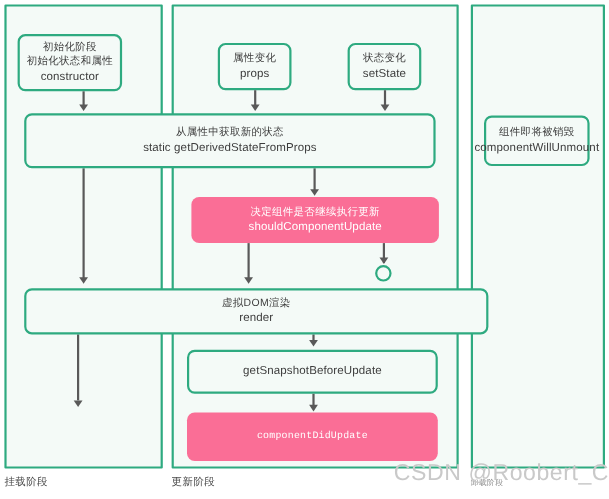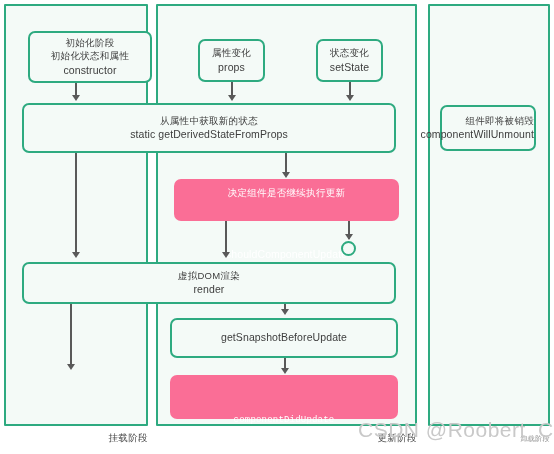--- a/index.html
+++ b/index.html
@@ -56,21 +56,20 @@
     letter-spacing: .3px;
   }
   .node .en {
     display: block;
     font-size: 10.5px;
     letter-spacing: .1px;
   }
   .node.pink .cn,
   .node.pink .en {
     color: #ffffff;
-    margin-top: 48px;
   }
   .node.pink.mono .cn {
     font-family: "Liberation Serif", "DejaVu Serif", serif;
     font-weight: bold;
     font-size: 9.5px;
   }
   .node.pink.mono .en {
     font-family: "Liberation Mono", "DejaVu Sans Mono", monospace;
     font-size: 9px;
     letter-spacing: .2px;
@@ -98,21 +97,21 @@
     border: 2.2px solid #2eaa80;
     border-radius: 50%;
     background: transparent;
   }
 
   
   .phase-label {
     position: absolute;
     font-size: 9.5px;
     color: #4a4a4a;
-    text-align: right;
+    text-align: left;
     letter-spacing: .4px;
   }
 
   
   .watermark {
     position: absolute;
     font-size: 21px;
     color: #c9c9c9;
     letter-spacing: .5px;
     white-space: nowrap;
@@ -121,52 +120,52 @@
 </style>
 </head>
 <body>
 
 <div id="canvas">
 
   <div class="phase-col" style="left:4px; top:4px; width:144px; height:422px;"></div>
   <div class="phase-col" style="left:156px; top:4px; width:261px; height:422px;"></div>
   <div class="phase-col" style="left:428px; top:4px; width:122px; height:422px;"></div>
 
-  <div class="node green" style="left:28px; top:31px; width:124px; height:52px;">
+  <div class="node green" style="left:16px; top:31px; width:95px; height:52px;">
     <span class="cn">初始化阶段</span>
     <span class="cn">初始化状态和属性</span>
     <span class="en">constructor</span>
   </div>
 
   <div class="node green" style="left:316px; top:39px; width:67px; height:43px;">
     <span class="cn">状态变化</span>
     <span class="en">setState</span>
   </div>
 
   <div class="node green" style="left:198px; top:39px; width:67px; height:43px;">
     <span class="cn">属性变化</span>
     <span class="en">props</span>
   </div>
 
-  <div class="node green" style="left:440px; top:105px; width:96px; height:46px;align-items:flex-end;">
+  <div class="node green" style="left:440px; top:105px; width:96px; height:46px;">
     <span class="cn">组件即将被销毁</span>
     <span class="en">componentWillUnmount</span>
   </div>
 
   <div class="node green" style="left:22px; top:103px; width:374px; height:50px; z-index:3;">
     <span class="cn">从属性中获取新的状态</span>
     <span class="en">static getDerivedStateFromProps</span>
   </div>
 
   <div class="node pink" style="left:174px; top:179px; width:225px; height:42px;">
     <span class="cn">决定组件是否继续执行更新</span>
     <span class="en">shouldComponentUpdate</span>
   </div>
 
-  <div class="node green" style="left:22px; top:262px; width:374px; height:42px; z-index:3;">
+  <div class="node green" style="left:22px; top:262px; width:422px; height:42px; z-index:3;">
     <span class="cn">虚拟DOM渲染</span>
     <span class="en">render</span>
   </div>
 
   <div class="node green" style="left:170px; top:318px; width:228px; height:40px;">
     <span class="en">getSnapshotBeforeUpdate</span>
   </div>
 
 
   <div class="node pink mono" style="left:170px; top:375px; width:228px; height:44px;">

